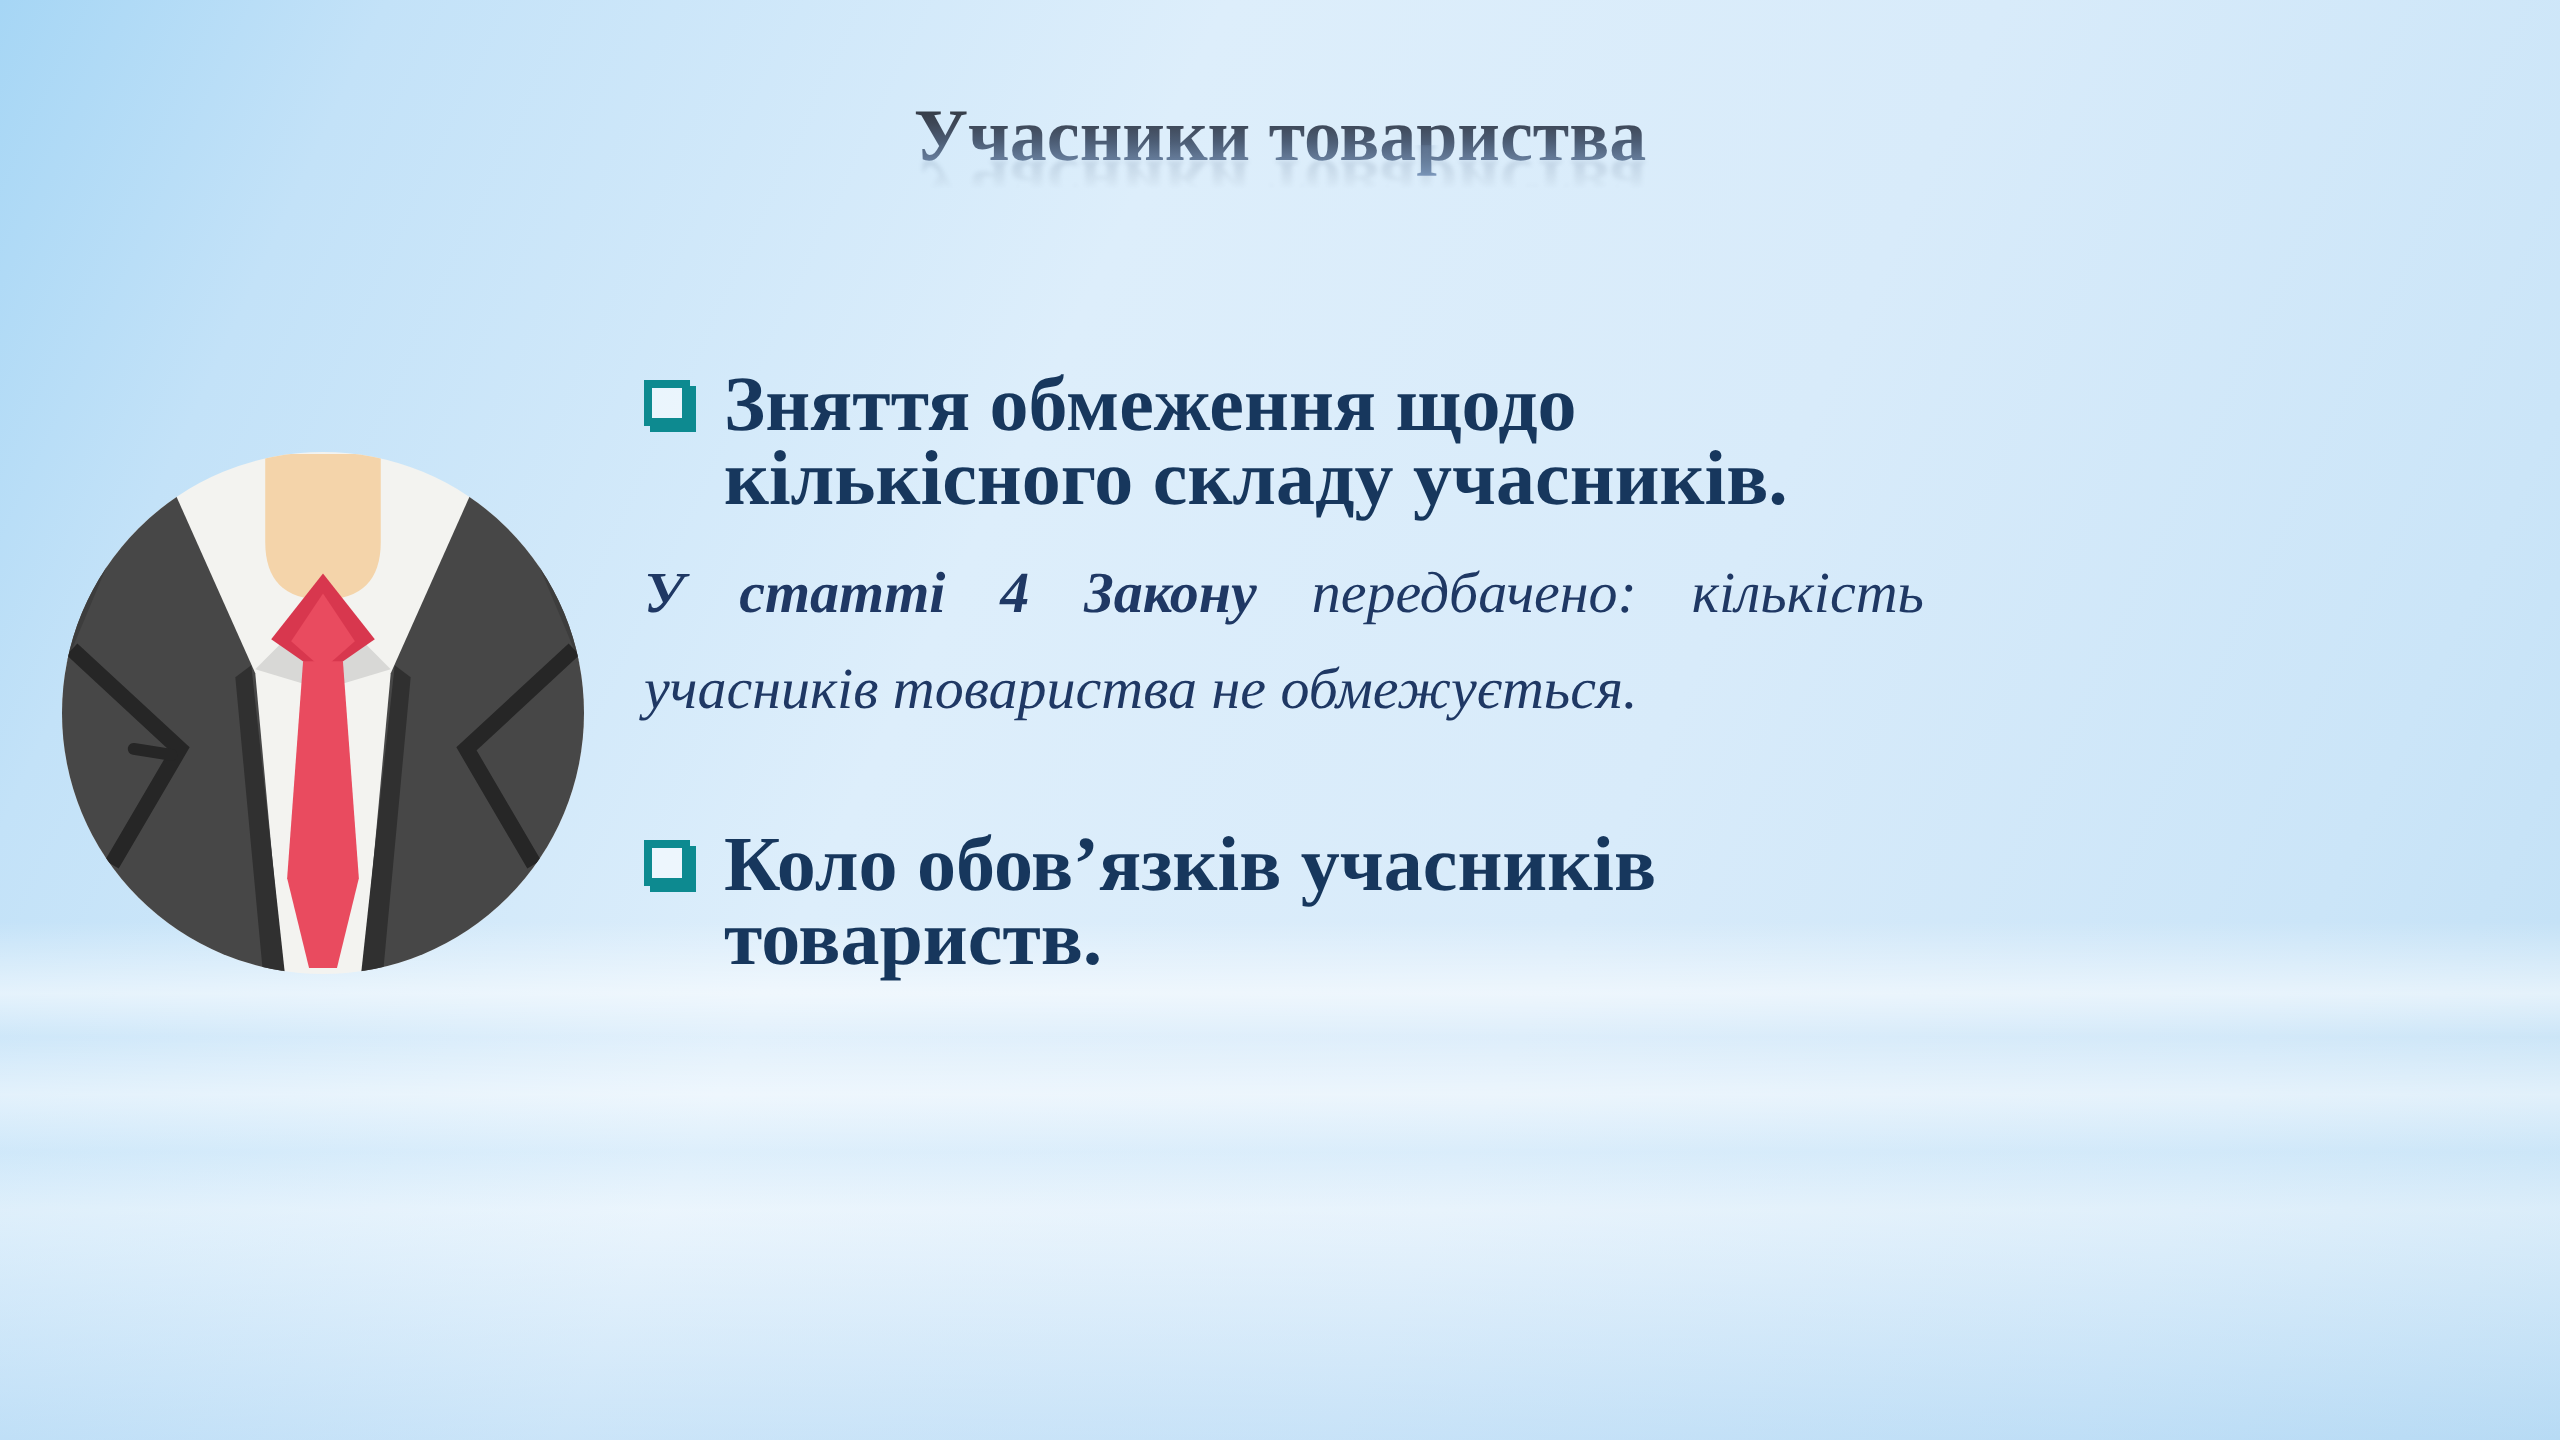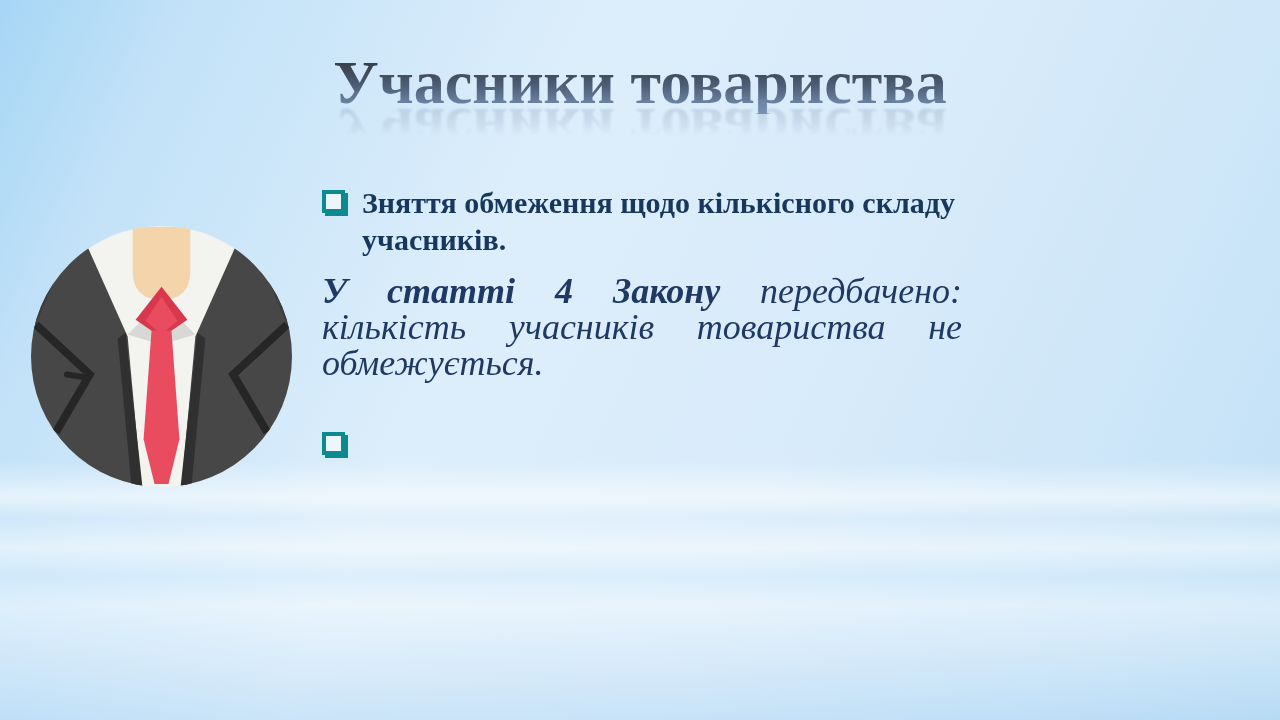--- a/index.html
+++ b/index.html
@@ -24,21 +24,21 @@
   
   .title-wrap {
     position: absolute;
     top: 50px; left: 0; right: 0;
     text-align: center;
     line-height: 1.04;
   }
   .title-text {
     font-family: "Liberation Serif", serif;
     font-weight: bold;
-    font-size: 62px;
+    font-size: 37px;
     letter-spacing: 0px;
     margin: 0;
     background: linear-gradient(180deg,
       var(--title-dark, #2e343c) 0%,
       #3d4document5 30%,
       #4c5d75 55%,
       var(--title-light, #7d99bd) 100%);
     background: linear-gradient(180deg,
       var(--title-dark, #2e343c) 0%,
       #3d4655 30%,
@@ -77,29 +77,29 @@
   .checkbox {
     flex: 0 0 auto;
     width: 15px; height: 15px;
     margin: 6px 17px 0 0;
     border: 4px solid var(--accent-teal, #0d8a90);
     box-shadow: 3px 3px 0 var(--accent-teal, #0d8a90);
     background: rgba(255,255,255,0.55);
   }
   .heading-text {
     font-weight: bold;
-    font-size: 30px;
+    font-size: 39px;
     line-height: 37px;
     color: var(--heading-navy, #17375d);
   }
   .para {
     margin: 15px 0 0 0;
     font-style: italic;
-    font-size: 36px;
-    line-height: 36px;
+    font-size: 29px;
+    line-height: 48px;
     text-align: justify;
     color: var(--body-navy, #1f3864);
   }
   .para .lead {
     font-weight: bold;
     font-style: italic;
   }
   .section-2 { margin-top: 45px; }
 </style>
 </head>
@@ -148,17 +148,18 @@
         <span class="heading-text">Зняття обмеження щодо кількісного складу учасників.</span>
       </div>
       <p class="para">
         <strong class="lead">У статті 4 Закону</strong><span> передбачено: кількість учасників товариства не обмежується.</span>
       </p>
     </section>
 
     <section class="bullet-section section-2">
       <div class="bullet-heading">
         <span class="checkbox"></span>
+        <span class="heading-text">Коло обов’язків учасників товариств.</span>
       </div>
     </section>
 
   </main>
 </div>
 
 </body></html>

